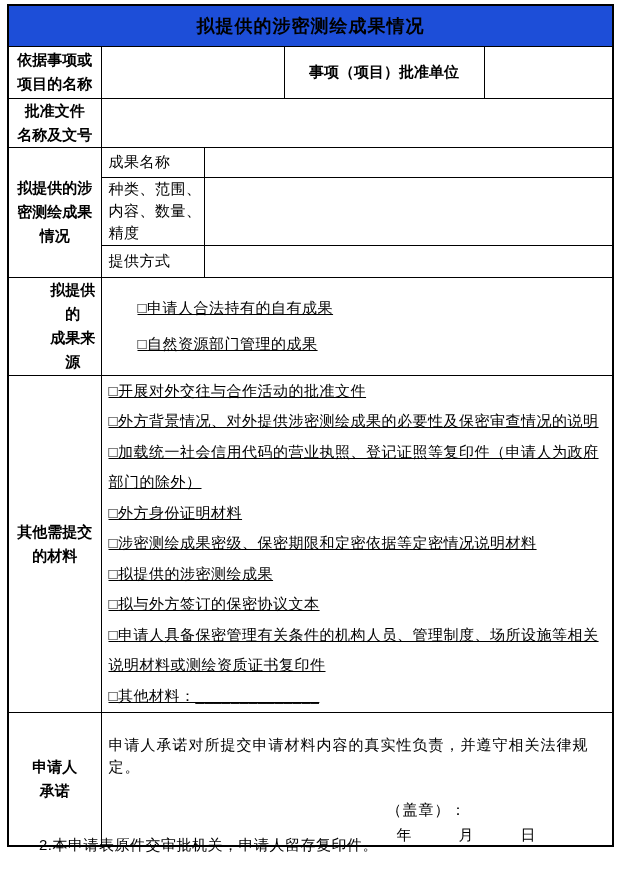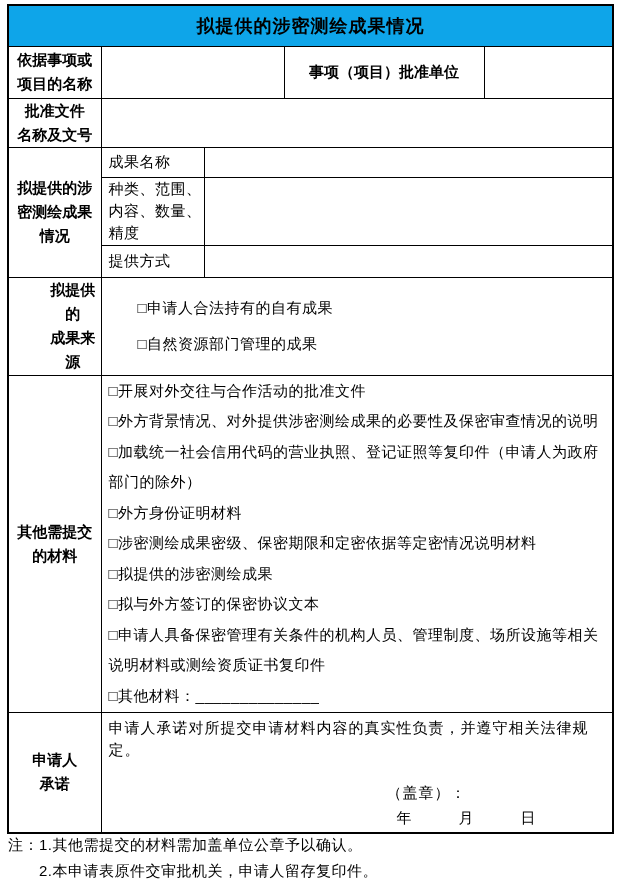--- a/index.html
+++ b/index.html
@@ -58,26 +58,27 @@
   .r-sub2 td { height: 68px; }
   .r-sub3 td { height: 32px; margin-left: 24px; }
   .r-src td { height: 98px; padding-left: 36px; }
   .r-mat td { height: 337px; margin-left: 36px; }
   .r-promise td { height: 121px; }
 
   .list-cell { padding: 0 7px; }
   .list-cell .inner {
     display: flex; flex-direction: column; justify-content: center;
     height: 100%;
+    text-decoration: underline;
   }
   .src-item { line-height: 36px; letter-spacing: 0.5px; }
   .mat-item { line-height: 30.5px; letter-spacing: 0.5px; }
   .cbx { display: inline; }
 
-  .promise-cell { vertical-align: top; padding: 4px 7px 0 7px; }
+  .promise-cell { vertical-align: top; padding: 21px 7px 0 7px; }
   .promise-statement { line-height: 22px; letter-spacing: 1px; }
   .promise-stamp { margin-top: 23px; margin-left: 278px; letter-spacing: 1px; }
   .promise-date {
     margin-top: 6px; margin-left: 288px;
     display: flex; gap: 47px;
   }
 
   .notes {
     position: absolute; left: 8px; top: 832px;
     font-size: 15px; line-height: 26px; letter-spacing: 0.5px;
@@ -94,21 +95,21 @@
     <colgroup>
       <col style="width:93px">
         <col style="width:103px">
         <col style="width:80px">
       <col style="width:200px">
         <col style="width:129px">
     </colgroup>
 
     <tbody>
         <tr>
-      <td colspan="5" class="title-cell" id="title-cell" style="background: #0ea5e9;">拟提供的涉密测绘成果情况</td>
+      <td colspan="5" class="title-cell" id="title-cell" style="background: #1d4ed8;">拟提供的涉密测绘成果情况</td>
     </tr>
 
     <tr class="r-basis">
       <td class="hdr">依据事项或
 项目的名称</td>
       <td colspan="2" class="fill-cell"></td>
       <td class="hdr">事项（项目）批准单位</td>
       <td class="fill-cell"></td>
     </tr>
 
@@ -186,17 +187,16 @@
           <span>年</span>
           <span>月</span>
           <span>日</span>
         </div>
       </td>
     </tr>
   </tbody>
     </table>
 
   <div class="notes">
-    <div><span class="note-line1">注：</span><span class="note-line1">1.其他需提交的材料需加盖单位公章予以确认。</span></div>
     <div class="line2">2.本申请表原件交审批机关，申请人留存复印件。</div>
   </div>
 
 </div>
 
 </body></html>

